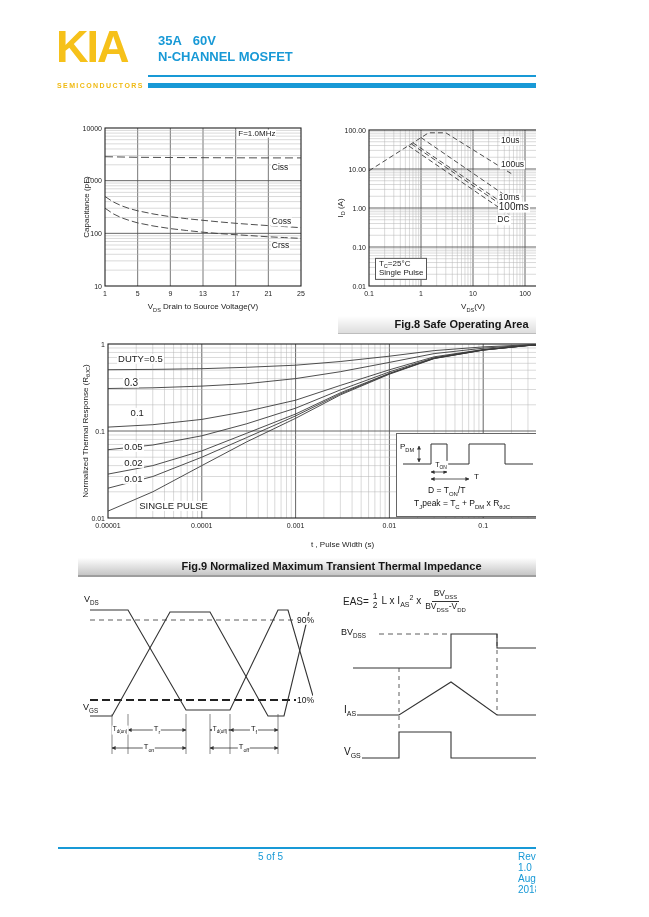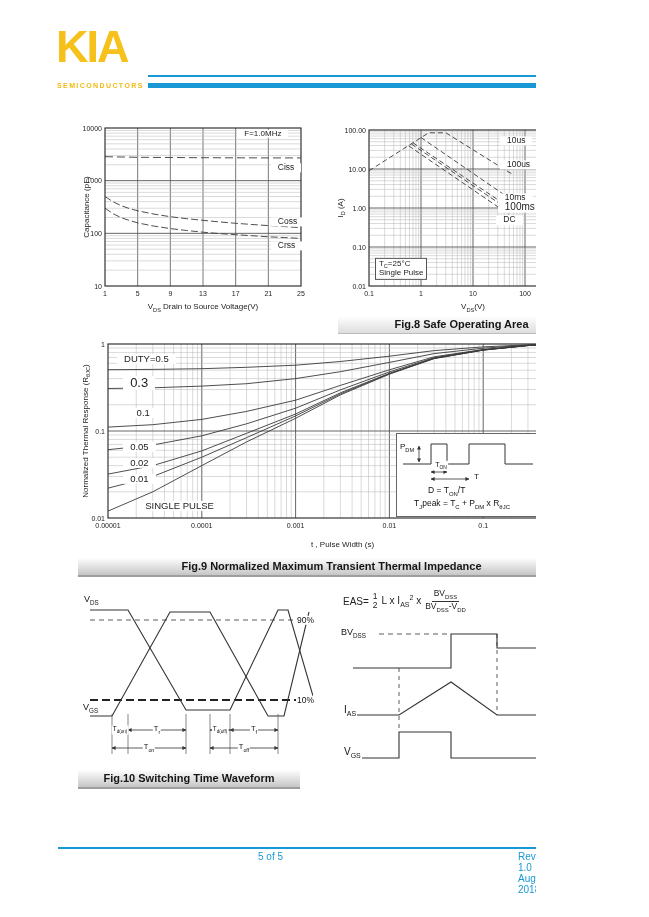--- a/index.html
+++ b/index.html
@@ -19,21 +19,21 @@
   
   .caption{position:absolute;height:17px;line-height:16px;text-align:center;font-size:11px;
         font-weight:bold;color:#161616;background:linear-gradient(#fefefe,#c6c6c6);
         border-bottom:2px solid #9e9e9e;}
   .caption.cap-light{background:linear-gradient(#ffffff,#dddddd);border-bottom:1px solid #bdbdbd;}
   
   .chart{position:absolute;background:#fff;}
   .chart svg{position:absolute;left:0;top:0;}
   .chart svg text{font-family:"Liberation Sans",sans-serif;fill:#222;}
   .chart-label{position:absolute;transform:translate(0,-50%);background:#fff;color:#222;
-        padding:0 7px;line-height:1.08;white-space:nowrap;z-index:4;}
+        padding:0 1px;line-height:1.08;white-space:nowrap;z-index:4;}
   .chart-label.boxed{border:1px solid #555;padding:1px 3px;}
   .axis-x{position:absolute;bottom:1px;transform:translate(-50%,0);font-size:8px;color:#222;
         white-space:nowrap;z-index:3;}
   .axis-y{position:absolute;transform:translate(-50%,-50%) rotate(-90deg);font-size:8px;color:#222;
         white-space:nowrap;z-index:3;}
   sub{font-size:70%;} sup{font-size:70%;}
   
   .inset{position:absolute;left:318px;top:95px;width:182px;height:82px;background:#fff;
         border:1px solid #666;z-index:5;}
   
@@ -49,20 +49,24 @@
   .footer-line{position:absolute;left:58px;top:847px;width:537px;height:2px;background:#1899d6;}
   .footer-txt{position:absolute;top:851px;font-size:10px;font-weight:normal;color:#1899d6;}
 </style>
 </head>
 <body>
 
 <div class="page">
 
   <div class="logo">KIA</div>
   <div class="logo-sub">SEMICONDUCTORS</div>
+  <div class="rating">
+    <div>35A&nbsp;&nbsp;&nbsp;60V</div>
+    <div>N-CHANNEL MOSFET</div>
+  </div>
   <div class="hline thin"></div>
   <div class="hline thick"></div>
 
   <div class="chart" style="left:78px;top:122px;width:230px;height:192px;">
       <svg width="230" height="192">
         <g>
           <line x1="59.666666666666664" x2="59.666666666666664" y1="6" y2="164" stroke="#555" stroke-width="0.8"></line>
           <line x1="92.33333333333333" x2="92.33333333333333" y1="6" y2="164" stroke="#555" stroke-width="0.8"></line>
           <line x1="125" x2="125" y1="6" y2="164" stroke="#555" stroke-width="0.8"></line>
           <line x1="157.66666666666666" x2="157.66666666666666" y1="6" y2="164" stroke="#555" stroke-width="0.8"></line>
@@ -321,21 +325,21 @@
         </g>
         <path d="M30.0,31.7 L74.8,31.4 L123.8,30.7 L168.6,29.3 L217.6,27.2 L262.4,23.5 L311.4,18.2 L356.2,12.6 L405.2,8.9 L450.0,6.8 L499.0,6.0" fill="none" stroke="#3a3a3a" stroke-width="0.9"></path>
         <path d="M30.0,50.5 L74.8,49.8 L123.8,48.1 L168.6,45.7 L217.6,40.6 L262.4,33.7 L311.4,24.4 L356.2,15.6 L405.2,10.2 L450.0,7.1 L499.0,6.0" fill="none" stroke="#3a3a3a" stroke-width="0.9"></path>
         <path d="M30.0,89.1 L74.8,86.7 L123.8,81.4 L168.6,73.4 L217.6,62.2 L262.4,47.4 L311.4,31.8 L356.2,18.8 L405.2,11.5 L450.0,7.4 L499.0,6.0" fill="none" stroke="#3a3a3a" stroke-width="0.9"></path>
         <path d="M30.0,111.7 L74.8,107.0 L123.8,97.8 L168.6,85.8 L217.6,70.2 L262.4,51.9 L311.4,33.9 L356.2,19.7 L405.2,11.8 L450.0,7.5 L499.0,6.0" fill="none" stroke="#3a3a3a" stroke-width="0.9"></path>
         <path d="M30.0,136.1 L74.8,127.6 L123.8,112.9 L168.6,95.3 L217.6,76.0 L262.4,54.8 L311.4,35.3 L356.2,20.2 L405.2,12.0 L450.0,7.5 L499.0,6.0" fill="none" stroke="#3a3a3a" stroke-width="0.9"></path>
         <path d="M30.0,150.2 L74.8,138.5 L123.8,119.2 L168.6,99.6 L217.6,77.9 L262.4,55.9 L311.4,35.7 L356.2,20.4 L405.2,12.1 L450.0,7.5 L499.0,6.0" fill="none" stroke="#3a3a3a" stroke-width="0.9"></path>
         <path d="M30.0,173.1 L74.8,153.8 L123.8,127.6 L168.6,103.9 L217.6,80.3 L262.4,56.9 L311.4,36.2 L356.2,20.6 L405.2,12.1 L450.0,7.5 L499.0,6.0" fill="none" stroke="#3a3a3a" stroke-width="0.9"></path>
       </svg>
       <span class="chart-label" style="left: 39.0902px; top: 20.5717px; font-size: 9.5px;">DUTY=0.5</span>
-      <span class="chart-label" style="left: 45.1363px; top: 44.6017px; font-size: 13px;">0.3</span>
+      <span class="chart-label" style="left: 45.1363px; top: 44.6017px; font-size: 10px;">0.3</span>
       <span class="chart-label" style="left: 51.6161px; top: 75.2416px; font-size: 9.5px;">0.1</span>
       <span class="chart-label" style="left: 45.1363px; top: 108.7px; font-size: 9.5px;">0.05</span>
       <span class="chart-label" style="left: 45.1363px; top: 124.888px; font-size: 9.5px;">0.02</span>
       <span class="chart-label" style="left: 45.1363px; top: 141.097px; font-size: 9.5px;">0.01</span>
       <span class="chart-label" style="left: 60.2242px; top: 167.831px; font-size: 9.5px;">SINGLE PULSE</span>
       <span class="axis-x" style="left: 264.5px;">t , Pulse Width (s)</span>
       <span class="axis-y" style="left: 8px; top: 93px;">Normalized Thermal Response (R<sub>θJC</sub>)</span>
     </div>
   <div class="caption" style="left:78px;top:558px;width:507px;">Fig.9 Normalized Maximum Transient Thermal Impedance</div>
 
@@ -394,19 +398,18 @@
       <line x1="162" y1="16" x2="162" y2="97" stroke="#333" stroke-width="0.8" stroke-dasharray="4 4"></line>
       <path d="M18,97 H64 L116,64 L162,97 H238" fill="none" stroke="#333" stroke-width="1.1"></path>
       <path d="M18,140 H64 V114 H116 V140 H238" fill="none" stroke="#333" stroke-width="1.1"></path>
     </svg>
     <span class="wfl" style="left:5px;top:49px;font-size:9px;">BV<sub>DSS</sub></span>
     <span class="wfl" style="left:220px;top:63px;font-size:9px;">V<sub>DD</sub></span>
     <span class="wfl" style="left:8px;top:126px;font-size:10px;">I<sub>AS</sub></span>
     <span class="wfl" style="left:8px;top:168px;font-size:10px;">V<sub>GS</sub></span>
   </div>
 
-  <div class="caption" style="left:78px;top:770px;width:222px;">Fig.10 Switching Time Waveform</div>
 
   <div class="footer-line"></div>
   <span class="footer-txt" style="left:258px;">5 of 5</span>
   <span class="footer-txt" style="left:470px;margin-left:48px;">Rev 1.0 Aug. 2018</span>
 
 </div>
 
 </body></html>

